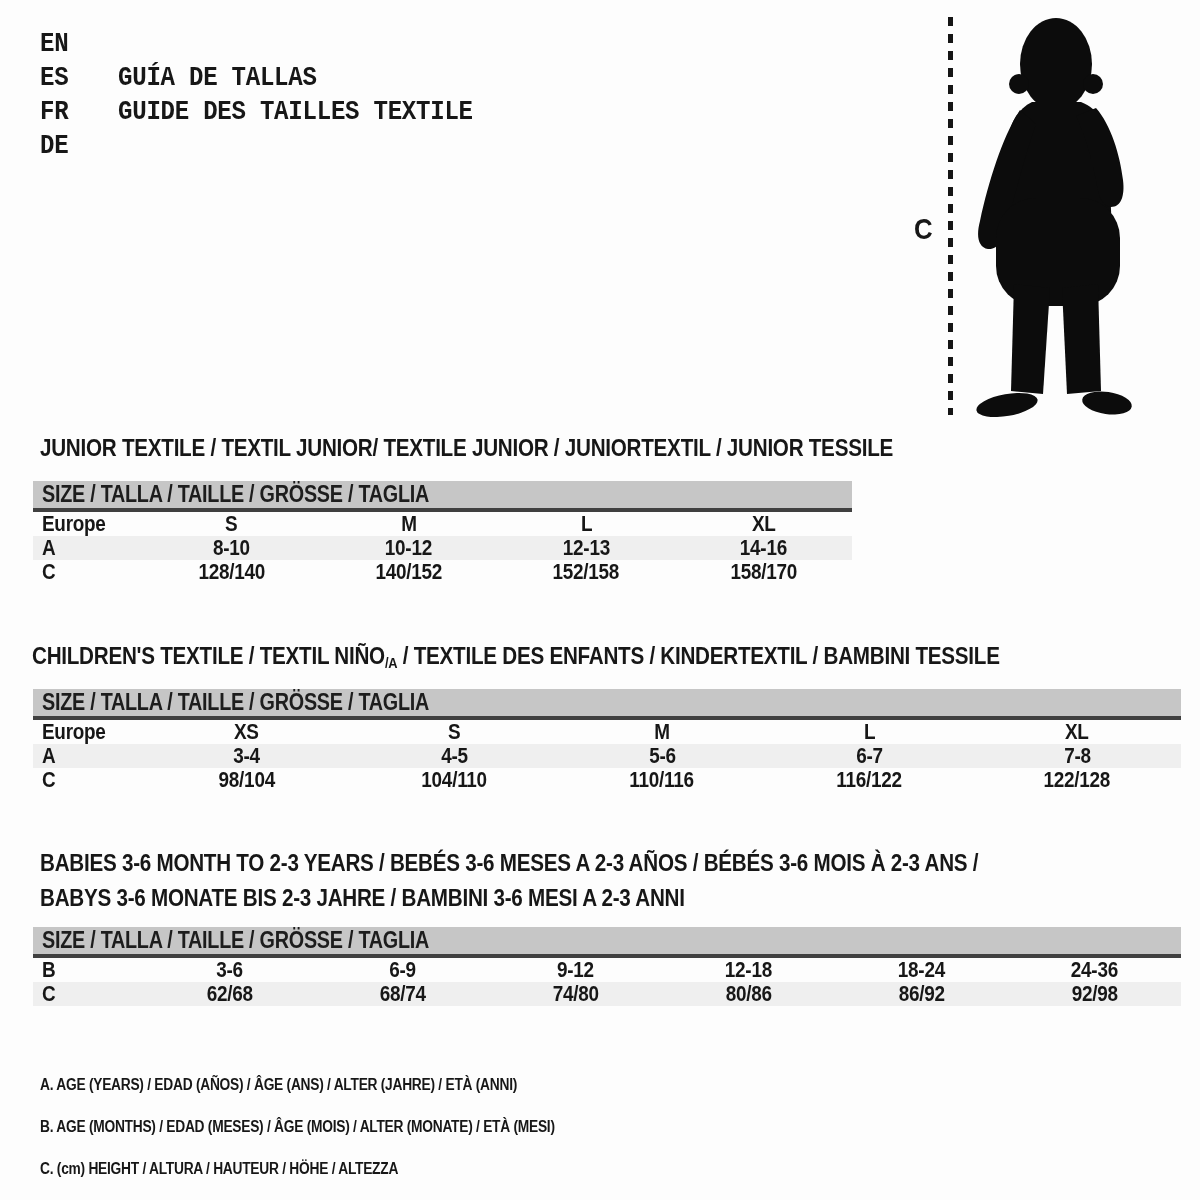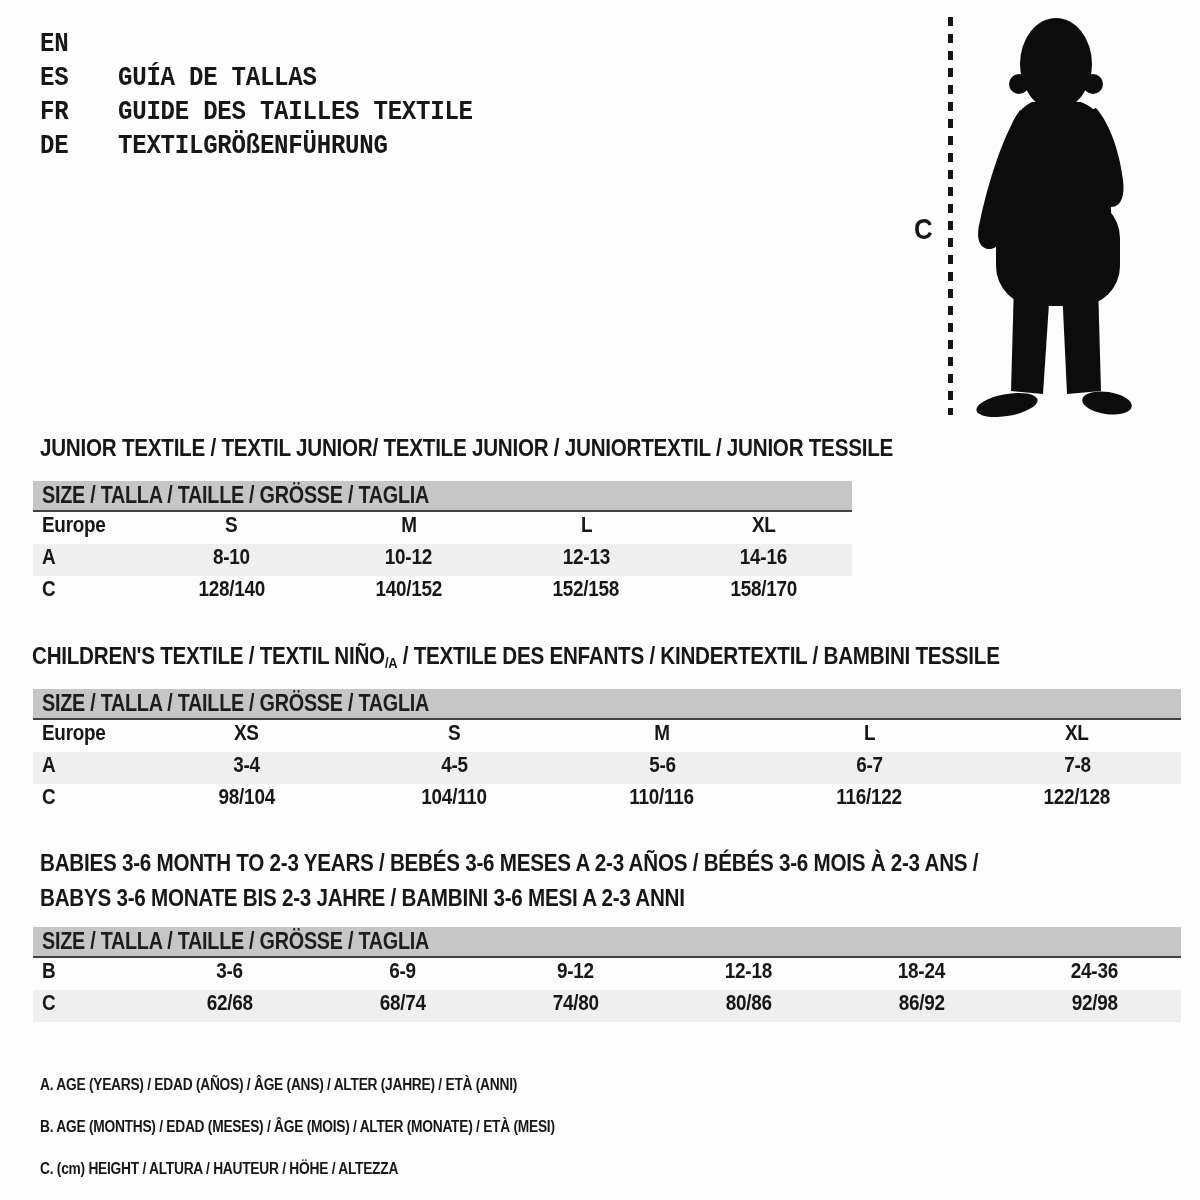--- a/index.html
+++ b/index.html
@@ -29,25 +29,25 @@
   .c-label { left: 914px; top: 212px; font-size: 30px; font-weight: bold; }
   .silhouette { left: 962px; top: 16px; }
 
   
   .section-title { font-size: 24px; font-weight: bold; }
   .section-title sub { font-size: 15px; font-weight: bold; vertical-align: -4px; }
 
   
   .size-table { font-size: 22px; font-weight: 700; }
   .size-bar {
-    height: 31px; background: #c6c6c6; border-bottom: 2px solid #404040;
+    height: 31px; background: #c6c6c6; border-bottom: 4px solid #404040;
     display: flex; align-items: center; padding-left: 9px;
     font-size: 23px; font-weight: bold; color: #1d1d1d;
   }
-  .trow { height: 32px; display: flex; align-items: flex-start; }
+  .trow { height: 24px; display: flex; align-items: center; }
   .trow.alt { background: #efefef; }
   .tlabel { width: 110px; padding-left: 9px; text-align: left; }
   .tcell { flex: 1; text-align: center; }
 
   .babies-title-line { height: 35px; display: flex; align-items: center; }
 
   
   .footnote { font-size: 16px; font-weight: bold; }
 </style>
 </head>
@@ -60,21 +60,20 @@
   <div class="lang-row">
     <span><span class="cnd">ES</span></span>
     <span><span class="cnd">GUÍA DE TALLAS</span></span>
   </div>
   <div class="lang-row">
     <span><span class="cnd">FR</span></span>
     <span><span class="cnd">GUIDE DES TAILLES TEXTILE</span></span>
   </div>
   <div class="lang-row">
     <span><span class="cnd">DE</span></span>
-    <span><span class="cnd">TEXTILGRÖßENFÜHRUNG</span></span>
   </div>
 </div>
 
 <div class="abs dash-line"></div>
 <div class="abs c-label"><span class="cnd">C</span></div>
 <svg class="abs silhouette" width="178" height="404" viewBox="0 0 178 404" xmlns="http://www.w3.org/2000/svg">
   <g fill="#0c0c0c">
 
     <ellipse cx="94" cy="48" rx="36" ry="46"></ellipse>
     <circle cx="57" cy="68" r="10"></circle>

